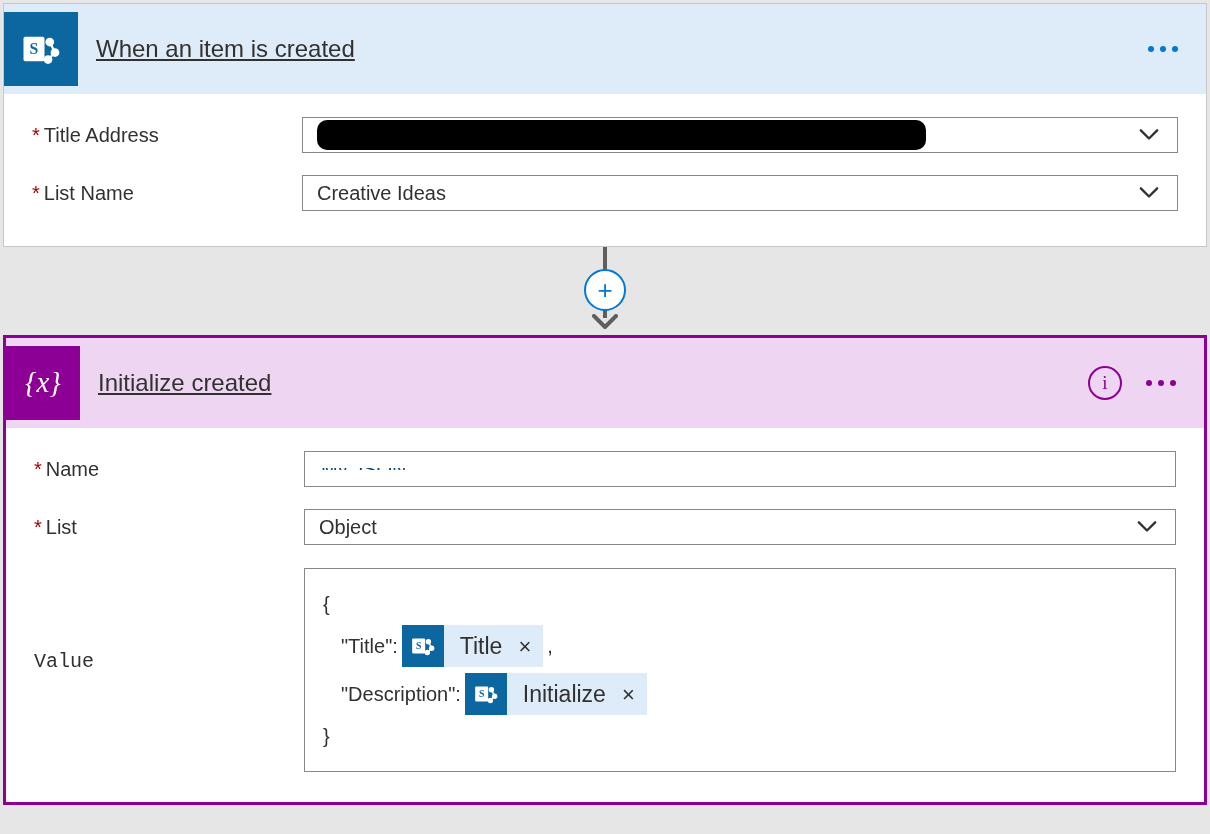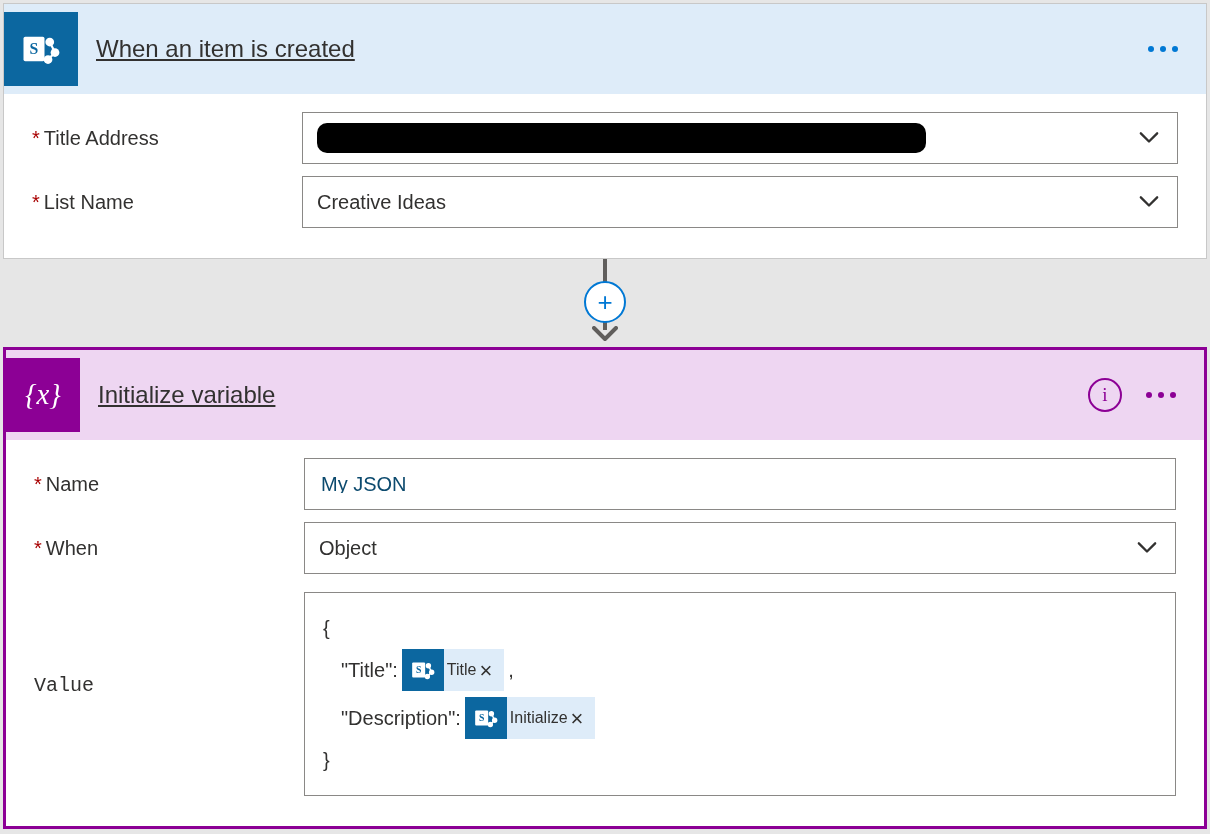--- a/index.html
+++ b/index.html
@@ -72,21 +72,21 @@
   }
   .field-label .req {
     color: #a80000;
     margin-right: 4px;
   }
   .field-control {
     flex: 1;
   }
   .dropdown, .textinput {
     width: 100%;
-    height: 52px;
+    height: 36px;
     border: 1px solid #8a8886;
     background: #fff;
     display: flex;
     align-items: center;
     padding: 16px 14px;
     font-size: 20px;
     color: #323130;
     position: relative;
   }
   .dropdown .chev {
@@ -129,22 +129,22 @@
   .token .token-icon {
     width: 42px;
     height: 42px;
     background: #0c67a0;
     display: flex;
     align-items: center;
     justify-content: center;
     flex-shrink: 0;
   }
   .token .token-text {
-    padding: 0 3px;
-    font-size: 16px;
+    padding: 0 16px;
+    font-size: 23px;
     color: #323130;
   }
   .token .token-x {
     padding: 0 12px 0 0;
     font-size: 22px;
     color: #323130;
     cursor: pointer;
   }
   .connector-line {
     display: flex;
@@ -319,21 +319,21 @@
     </div>
   </div>
 
   <div class="card action-card">
     <div class="card-header action-header">
       <div class="icon-tile purple-tile">
         <svg width="46" height="46" viewBox="0 0 48 48">
           <text x="24" y="33" font-family="Georgia, serif" font-size="30" font-style="italic" fill="#fff" text-anchor="middle">{x}</text>
         </svg>
       </div>
-      <div class="title">Initialize variable</div>
+      <div class="title">Initialize created</div>
       <div class="actions">
         <div class="info-circle">
           <span>i</span>
         </div>
         <div class="ellipsis purple">
           <span></span>
             <span></span>
             <span></span>
         </div>
       </div>
@@ -348,21 +348,21 @@
         <div class="field-control">
           <div class="textinput">
             <input type="text" value="My JSON" style="">
           </div>
         </div>
       </div>
 
       <div class="field-row">
         <div class="field-label">
           <span class="req">*</span>
-            <span>When</span>
+            <span>List</span>
         </div>
         <div class="field-control">
           <div class="dropdown">
             <span>Object</span>
             <div class="chev">
               <svg width="28" height="28" viewBox="0 0 24 24">
                   <path d="M5 8l7 7 7-7" stroke="#323130" stroke-width="2" fill="none" stroke-linecap="round" stroke-linejoin="round"></path>
                 </svg>
             </div>
           </div>

